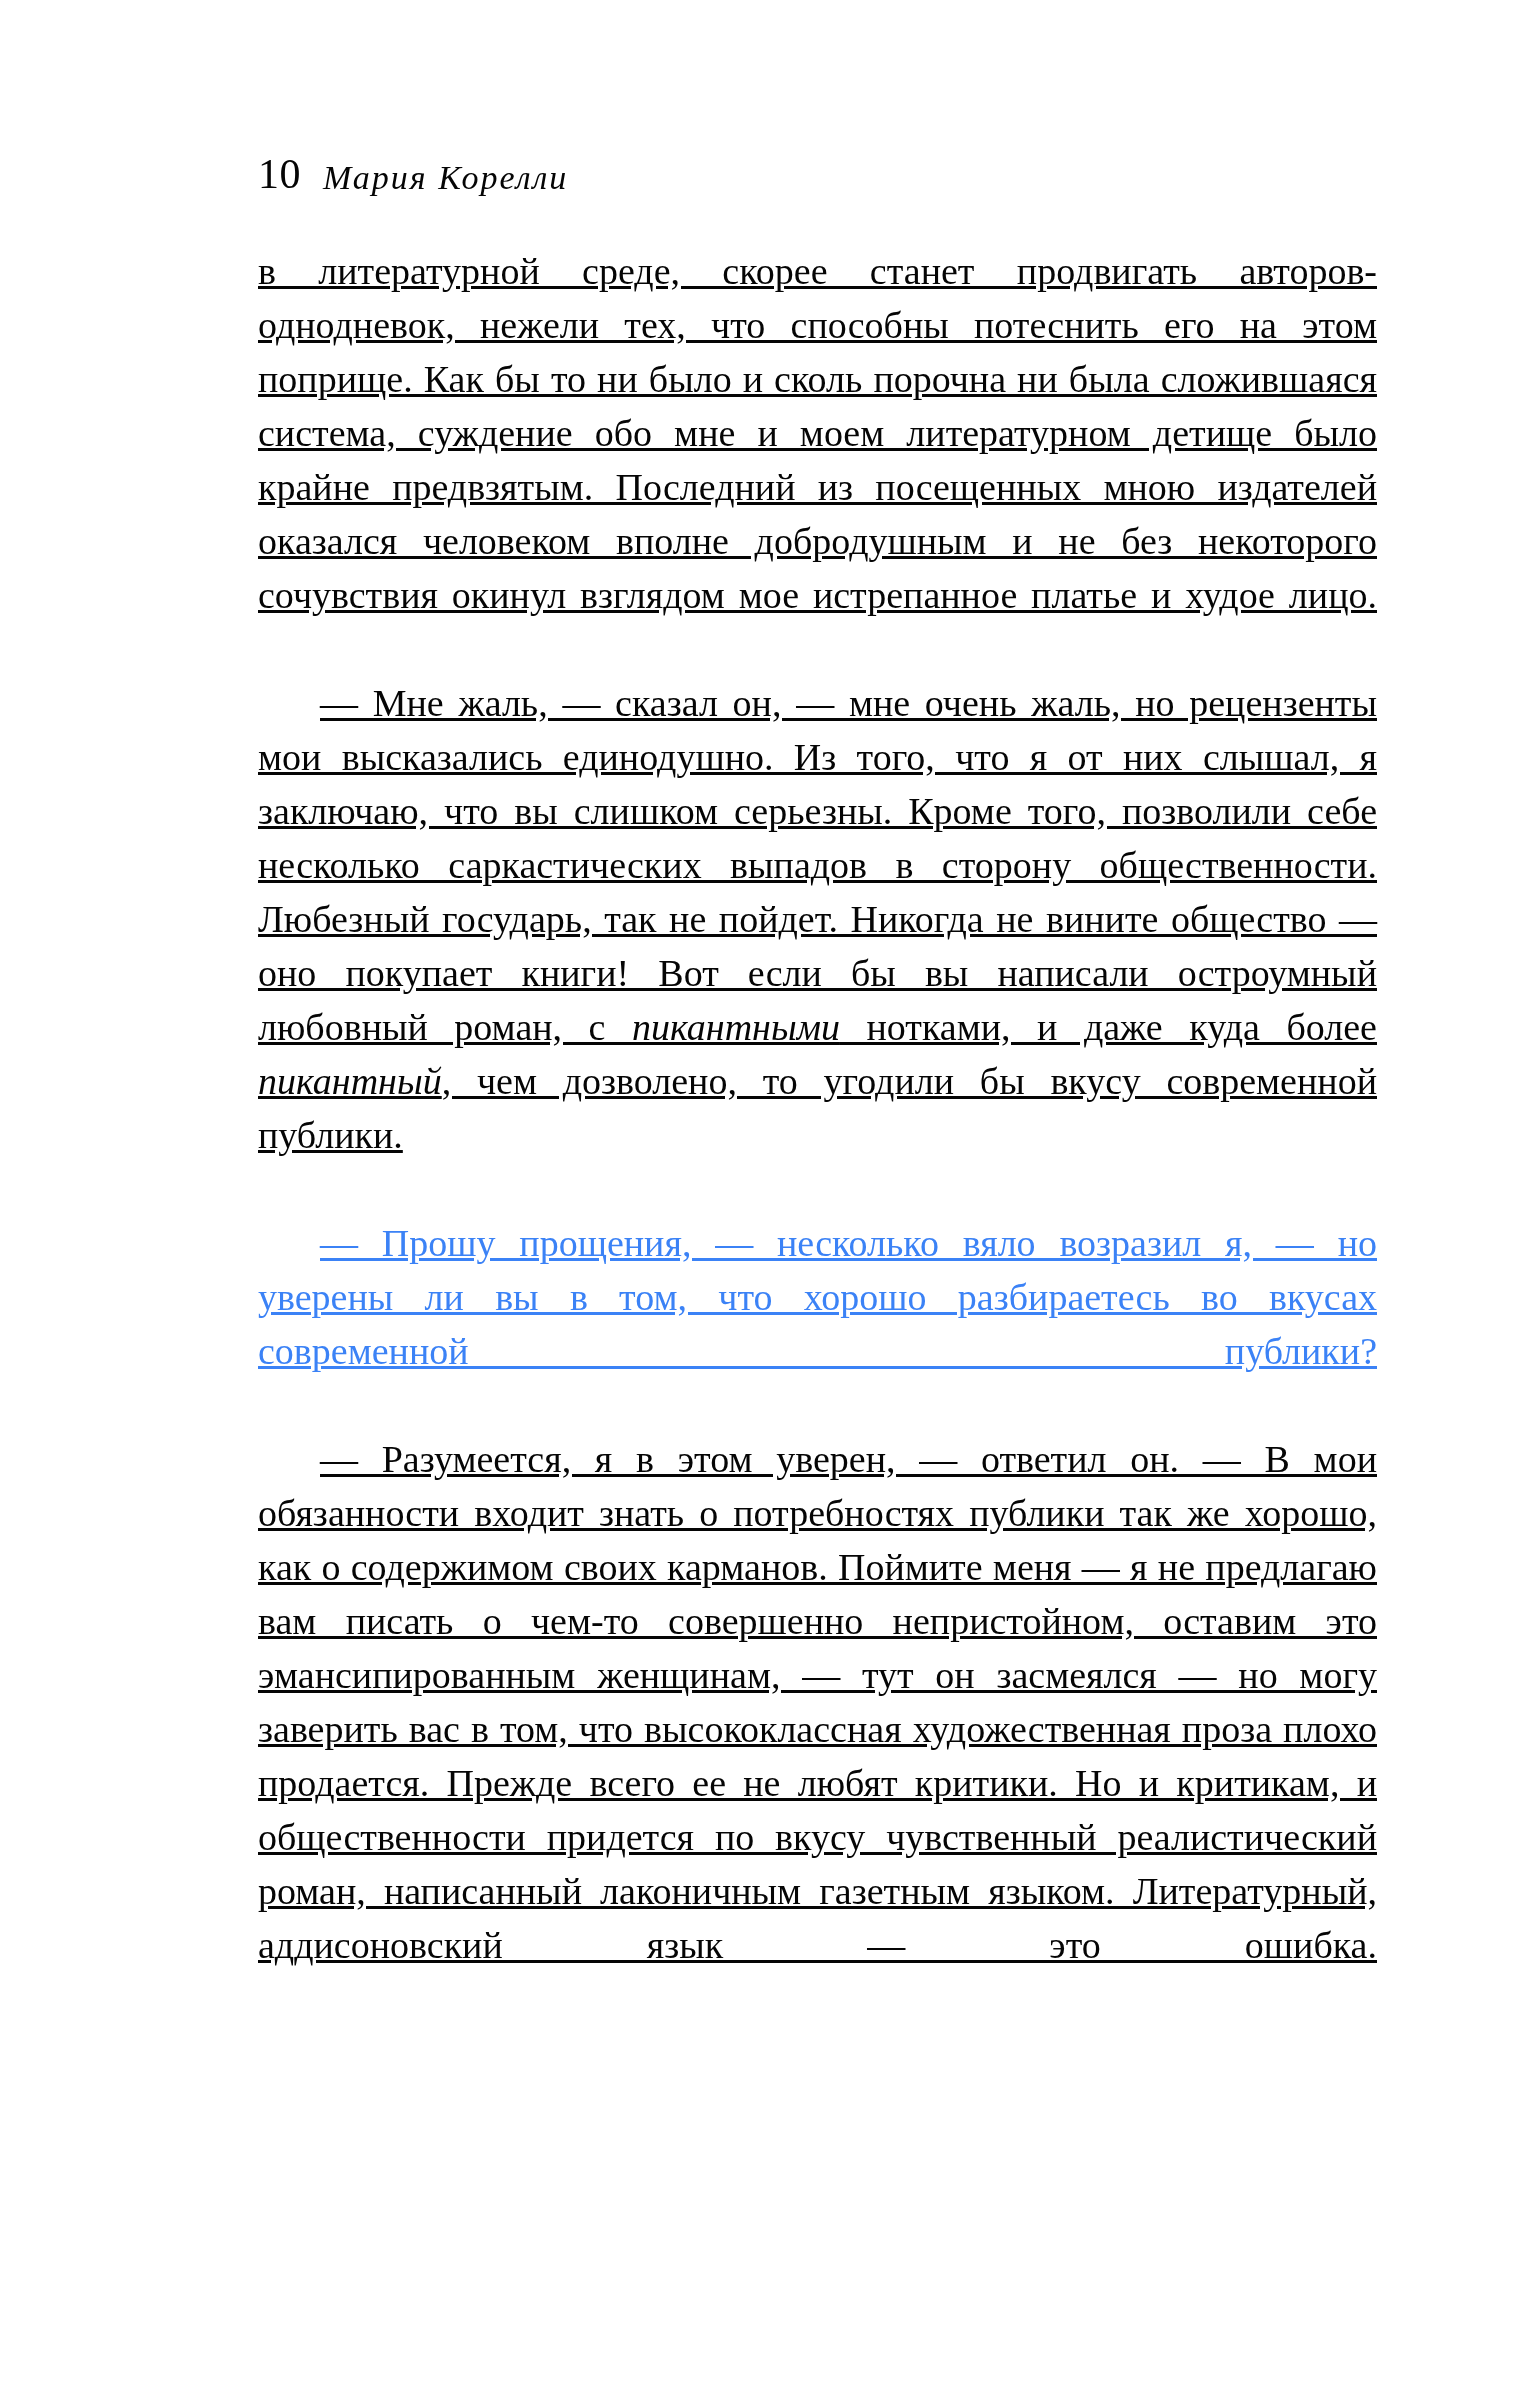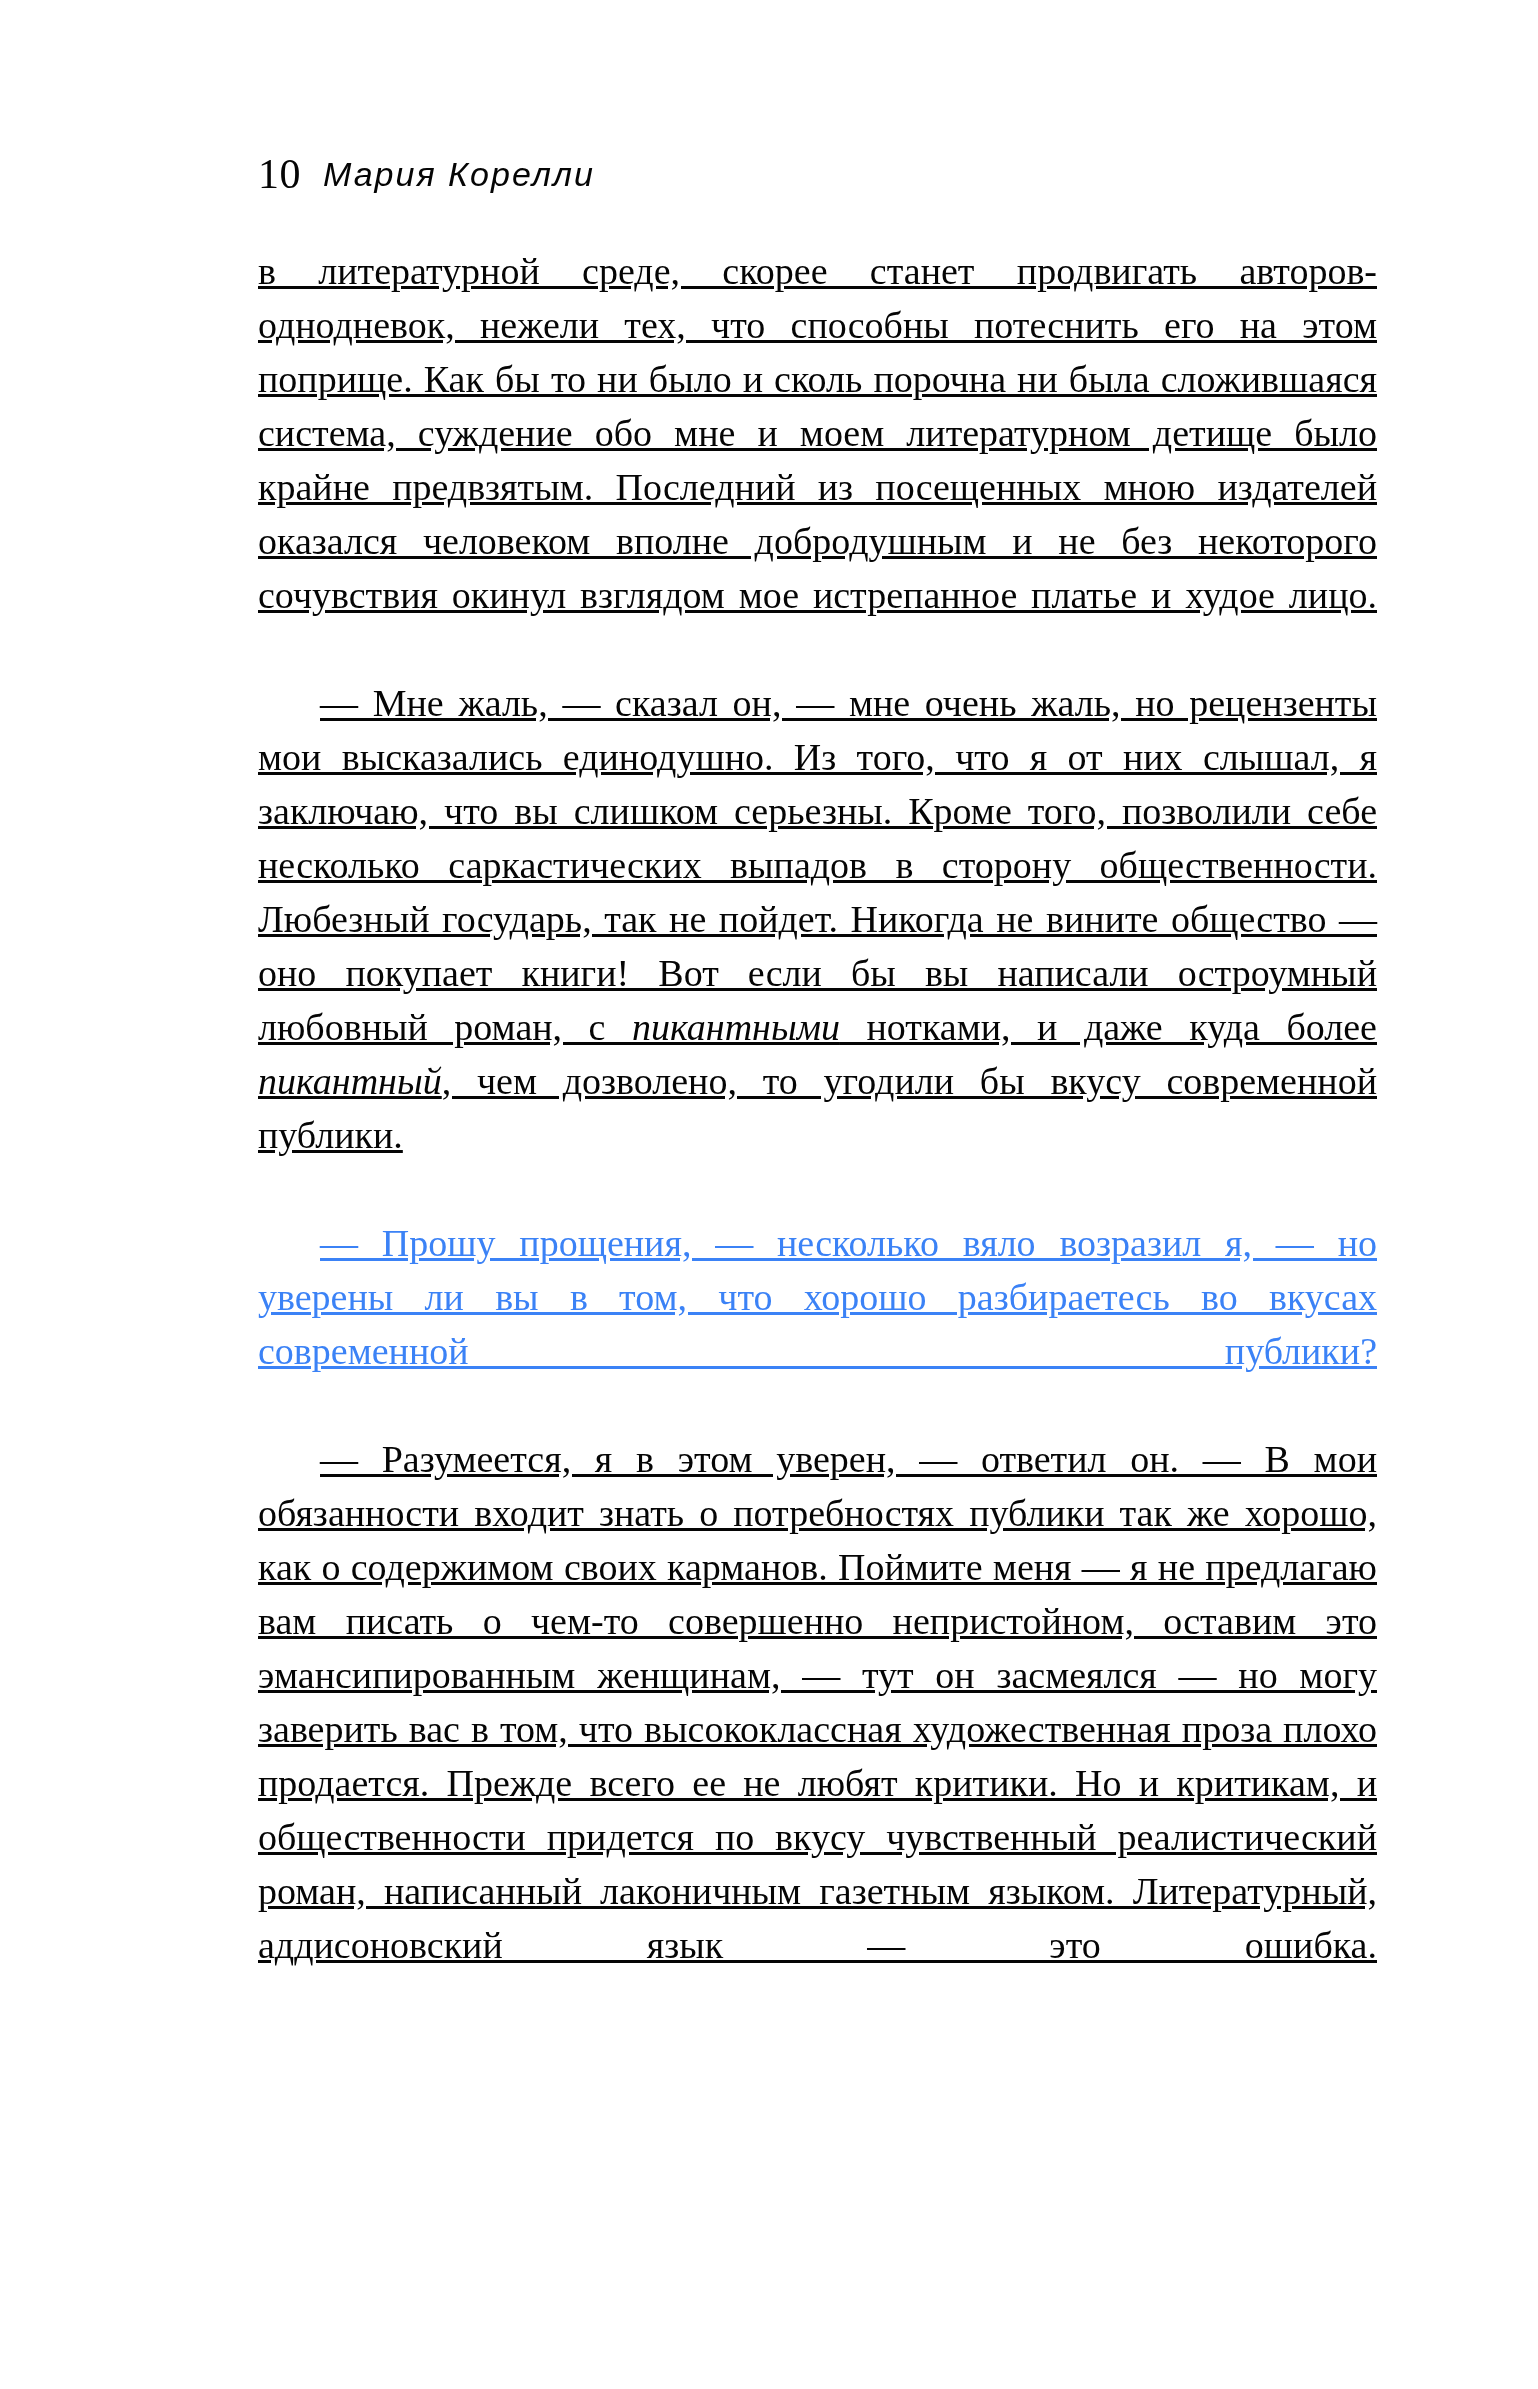--- a/index.html
+++ b/index.html
@@ -19,34 +19,34 @@
     box-sizing: border-box;
   }
 
   
   .running-head {
     position: absolute;
     left: 258px;
     top: 153px;
     width: 1120px;
     display: flex;
-    align-items: center;
+    align-items: flex-end;
     white-space: nowrap;
   }
 
   .folio {
     font-family: "Liberation Serif", "DejaVu Serif", serif;
     font-size: 42px;
     line-height: 1;
     color: #0a0a0a;
     letter-spacing: 0.5px;
   }
 
   .book-author {
-    font-family: Liberation Sans, sans-serif;
+    font-family: Liberation Serif, serif;
     font-style: italic;
     font-size: 34px;
     line-height: 1;
     color: #0a0a0a;
     margin-left: 22px;
     letter-spacing: 2px;
   }
 
   
   .text-column {

